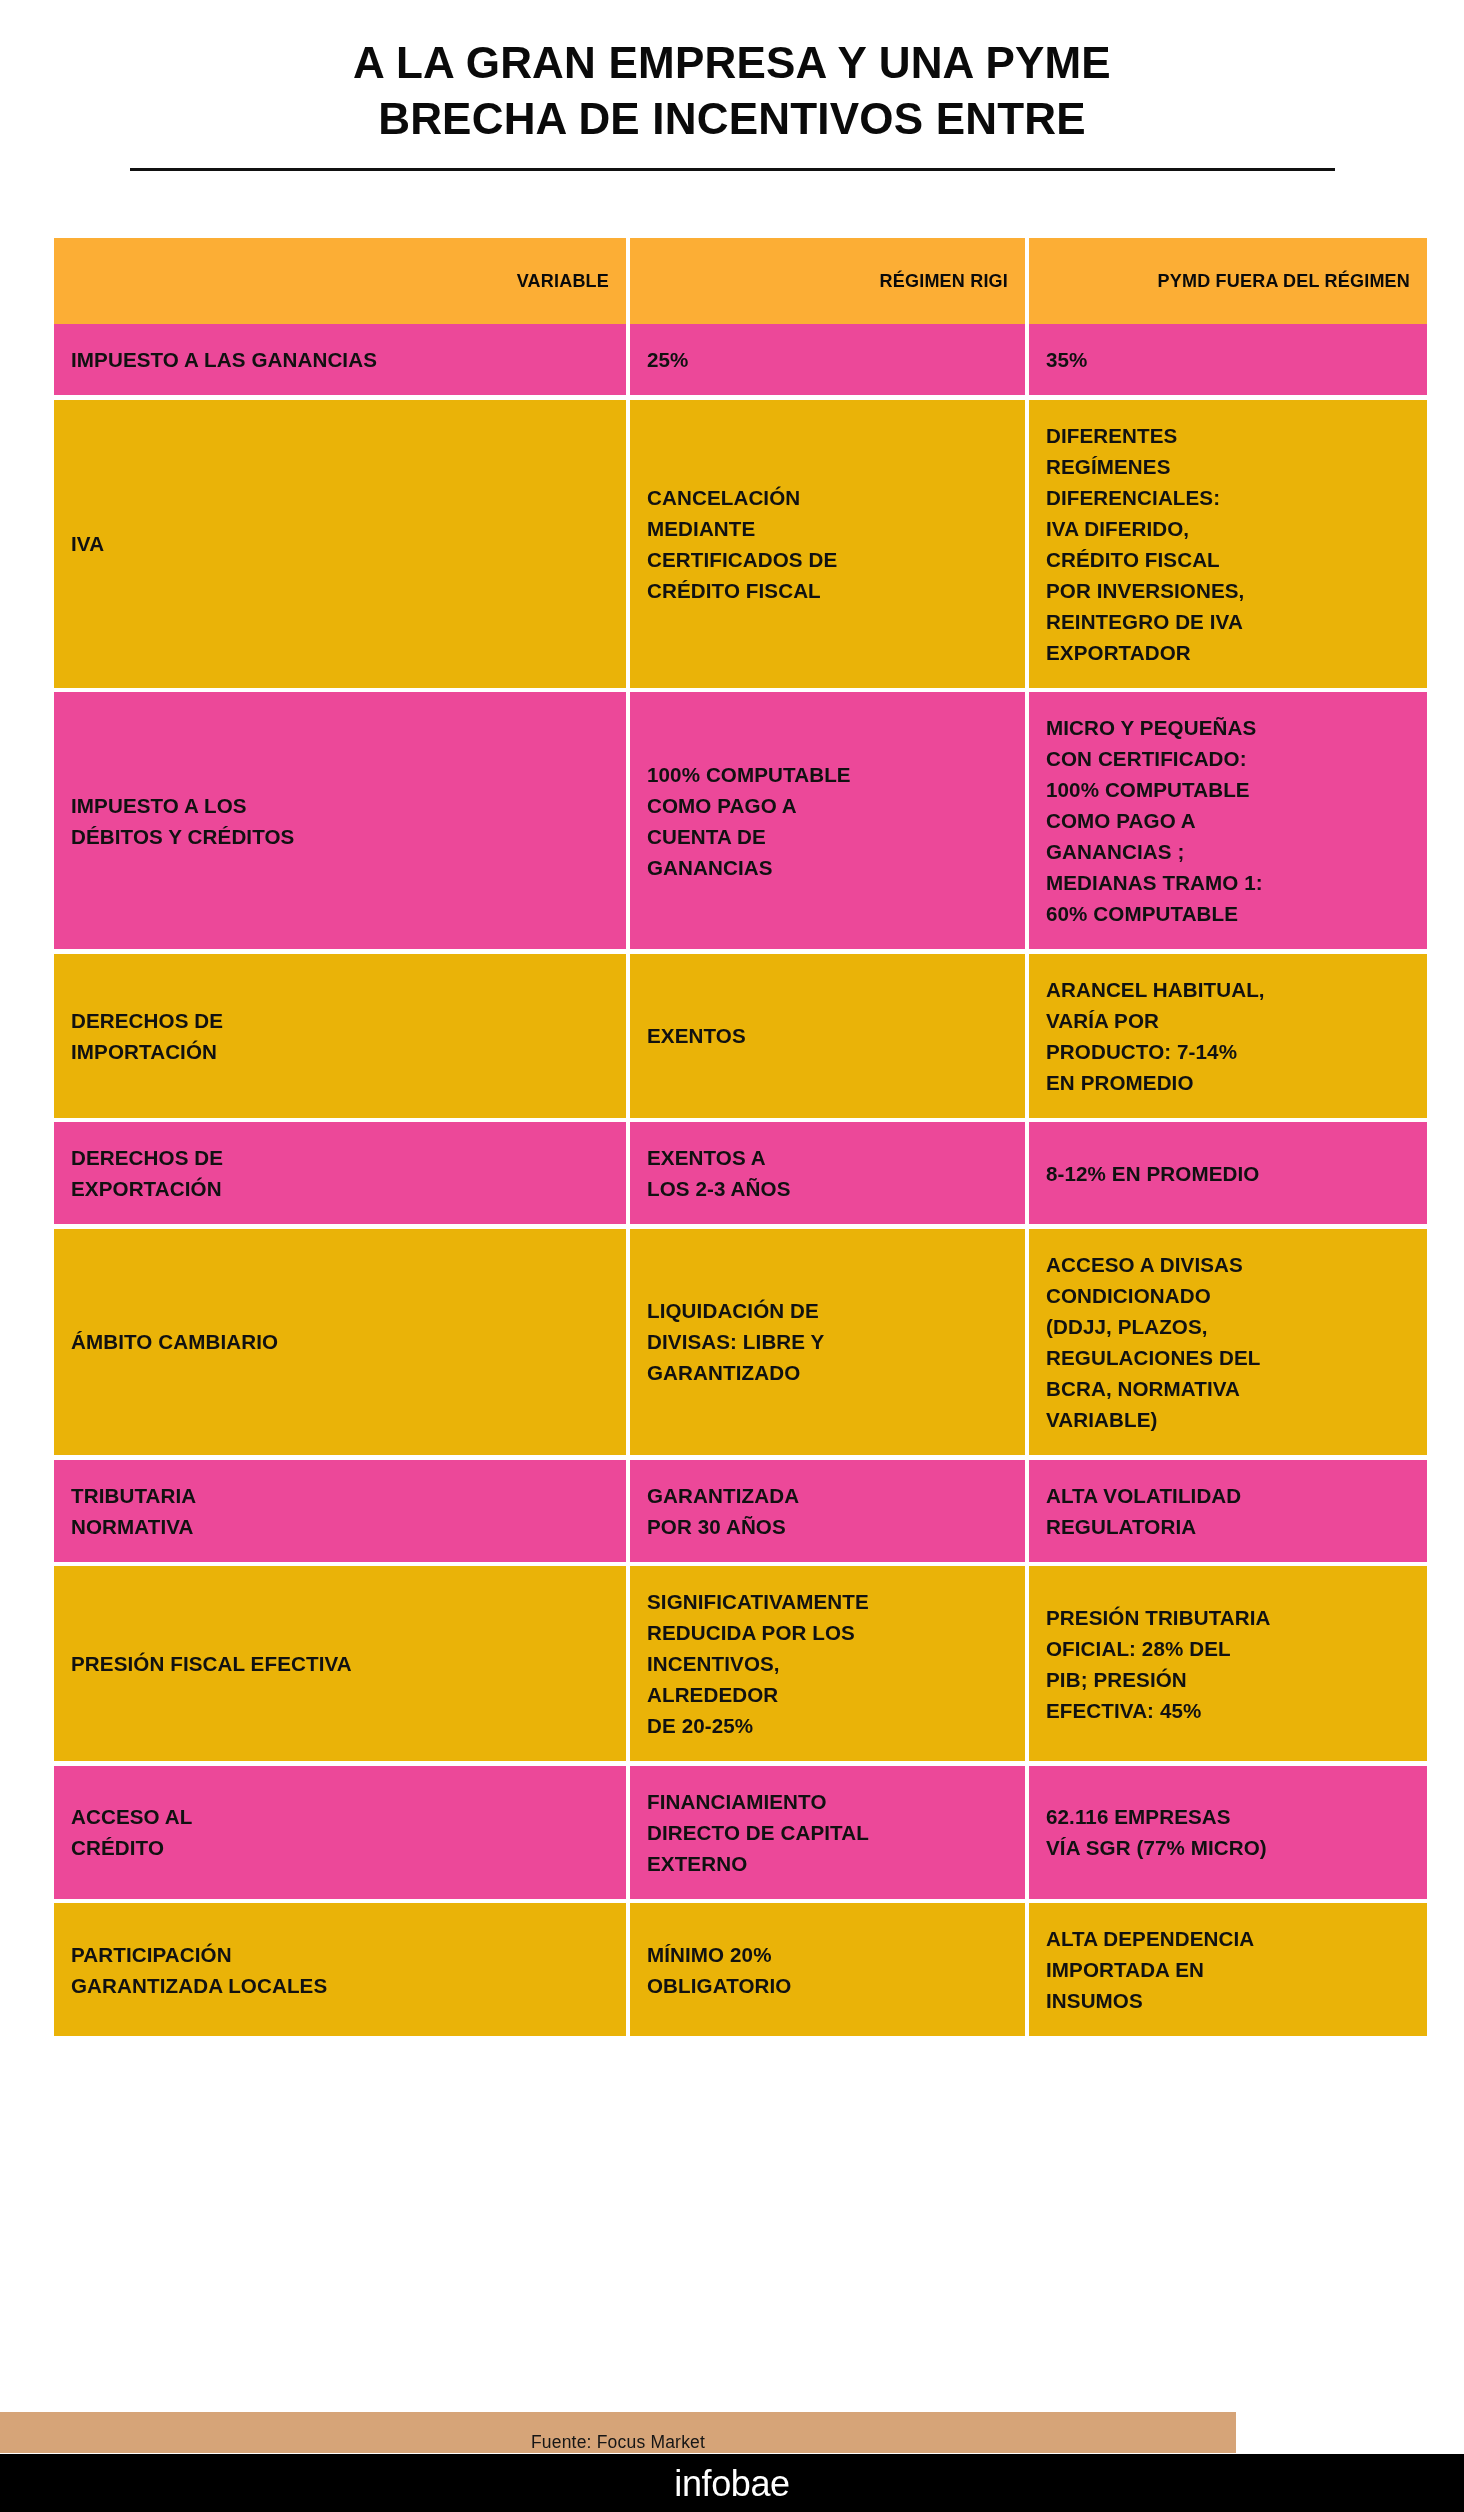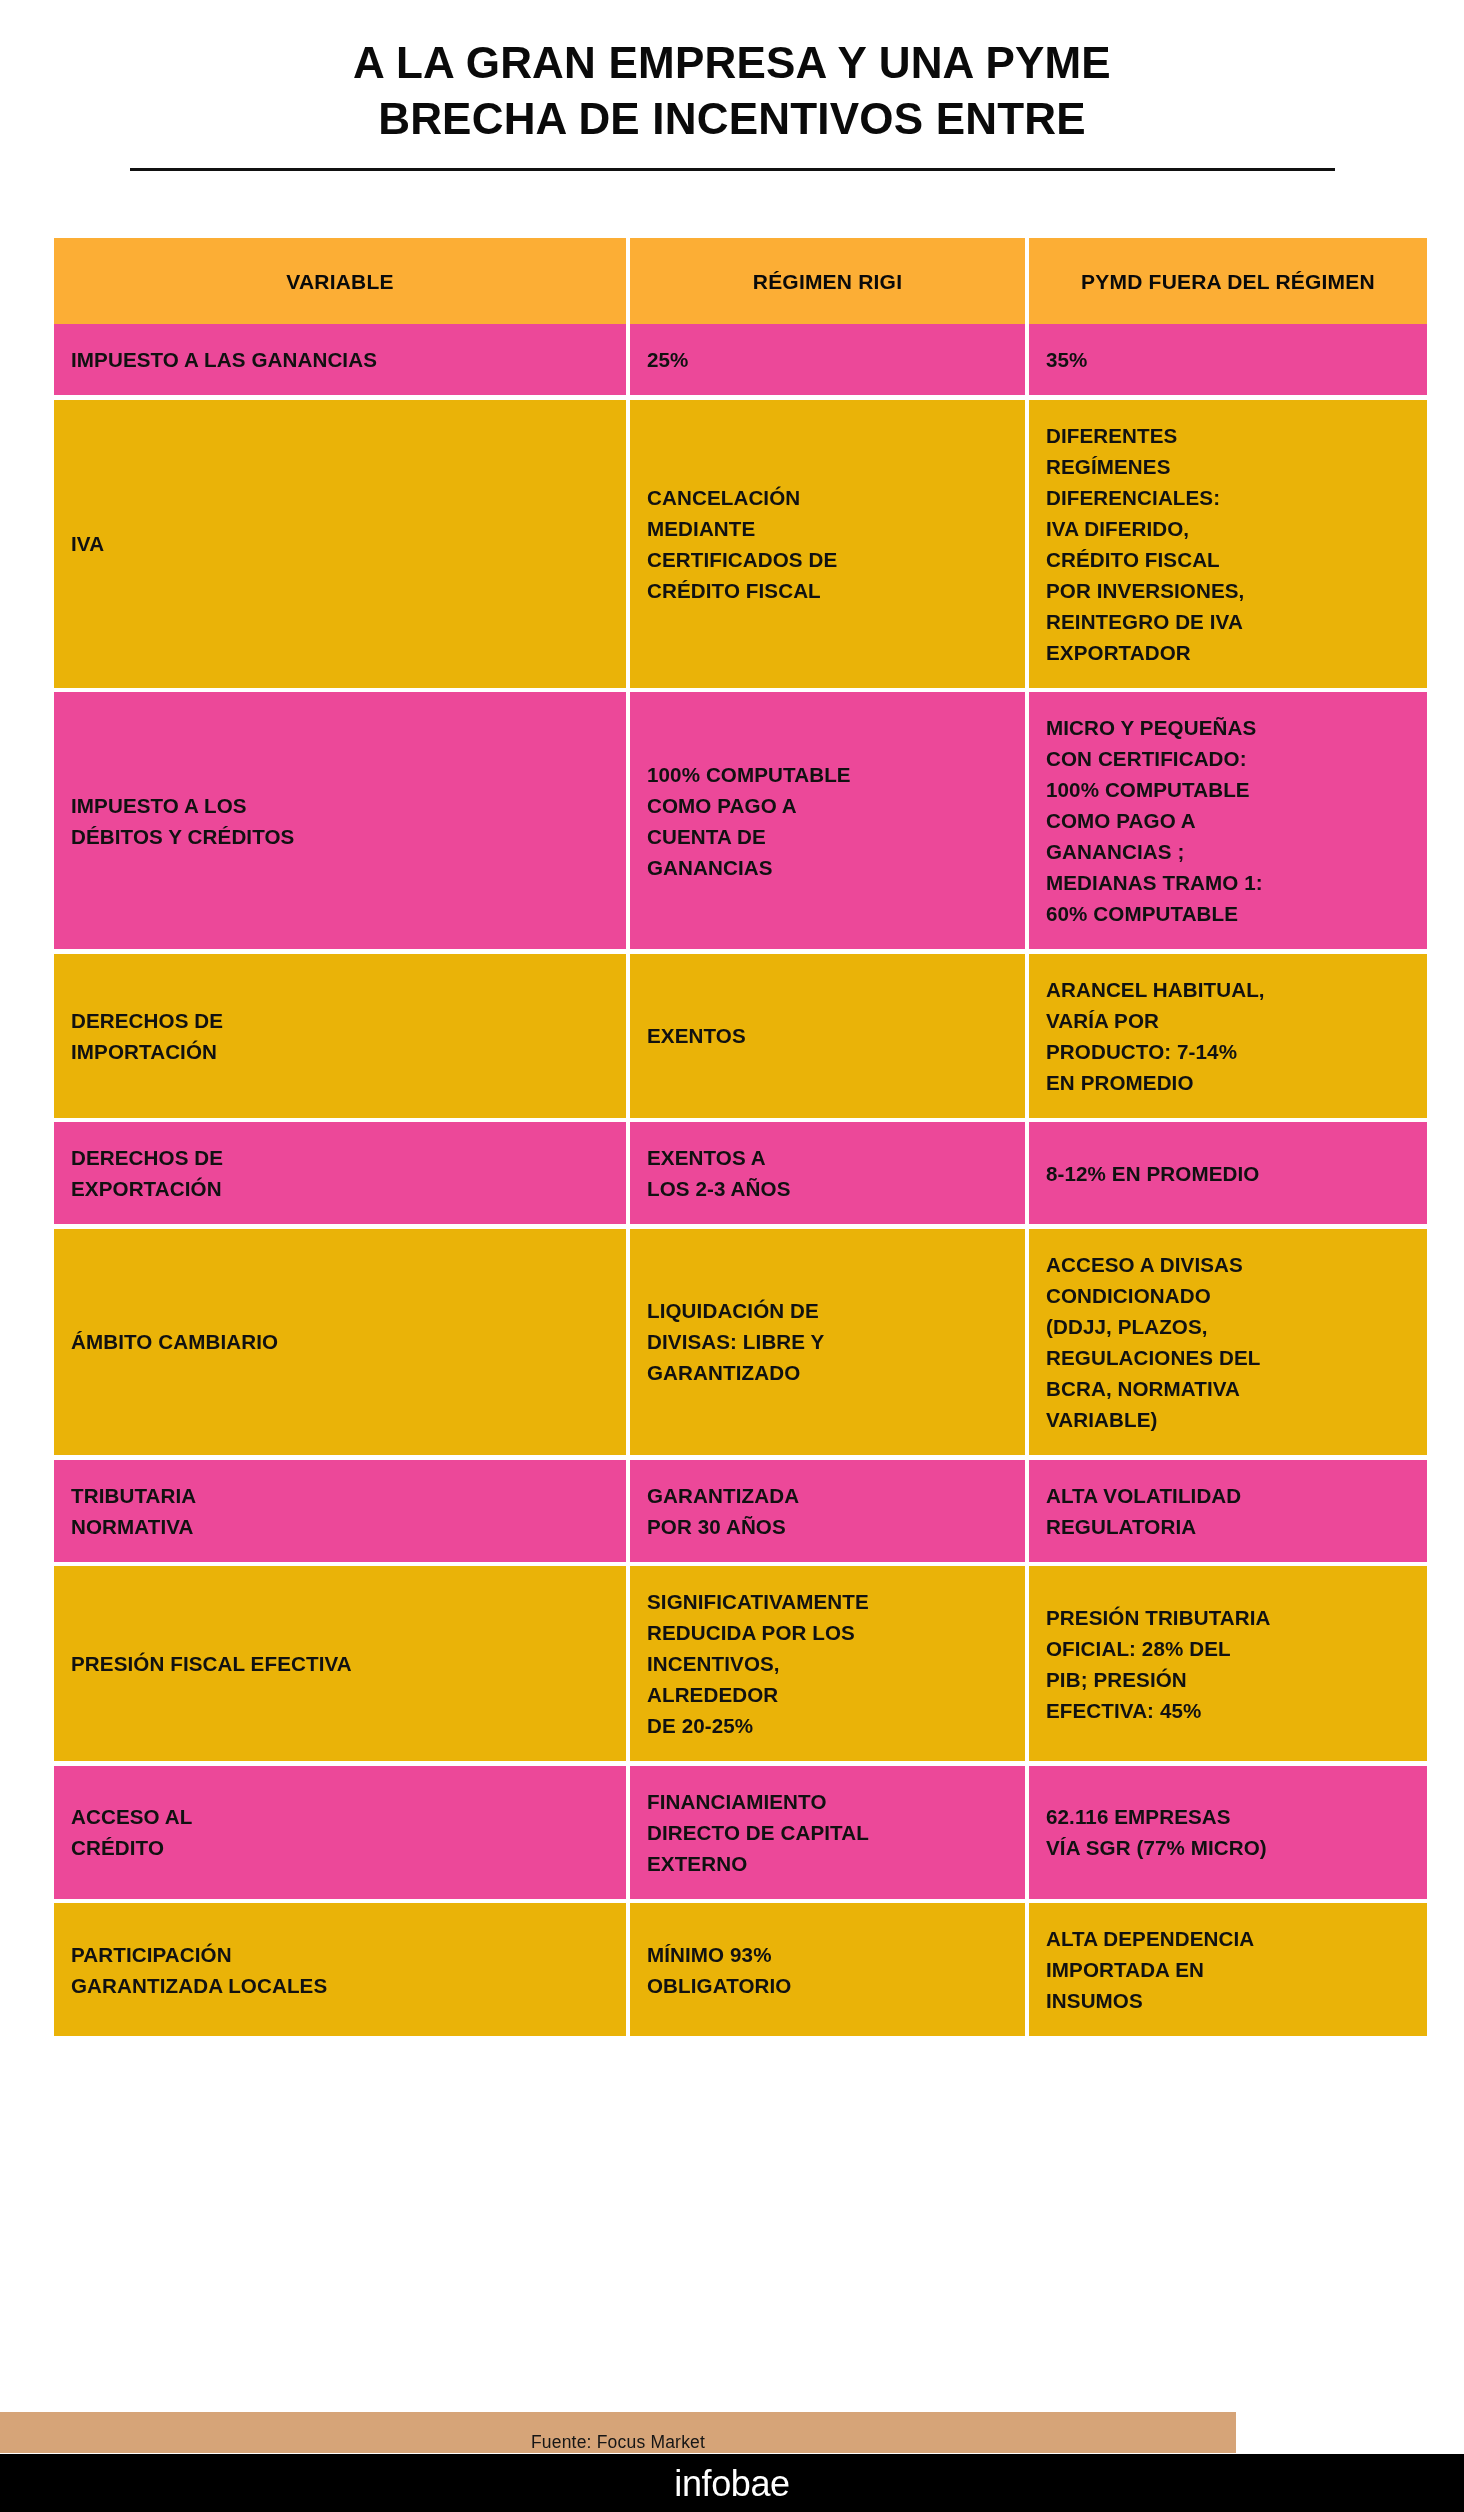--- a/index.html
+++ b/index.html
@@ -53,24 +53,24 @@
     border-spacing: 4.6px 0;
     table-layout: fixed;
   }
   .tbl colgroup .c1 { width: 572px; }
   .tbl colgroup .c2 { width: 395px; }
   .tbl colgroup .c3 { width: 398px; }
 
   .tbl th {
     background: #FCAE35;
     color: #0a0a0a;
-    text-align: center;
+    text-align: right;
     vertical-align: middle;
     font-weight: bold;
-    font-size: 21px;
+    font-size: 18px;
     line-height: 27px;
     letter-spacing: 0.2px;
     padding: 20px 17px 20px 17px;
     height: 86px;
   }
   .tbl td {
     vertical-align: middle;
     text-align: left;
     font-weight: bold;
     font-size: 20.6px;
@@ -320,21 +320,21 @@
         </tr>
         <tr class="spacer-row">
           <td colspan="3"></td>
         </tr>
         <tr class="row-light">
           <td>
             <span class="cell-text">PARTICIPACIÓN
 GARANTIZADA LOCALES</span>
           </td>
           <td>
-            <span class="cell-text">MÍNIMO 93%
+            <span class="cell-text">MÍNIMO 20%
 OBLIGATORIO</span>
           </td>
           <td>
             <span class="cell-text">ALTA DEPENDENCIA
 IMPORTADA EN
 INSUMOS</span>
           </td>
         </tr>
       </tbody>
   </table>

